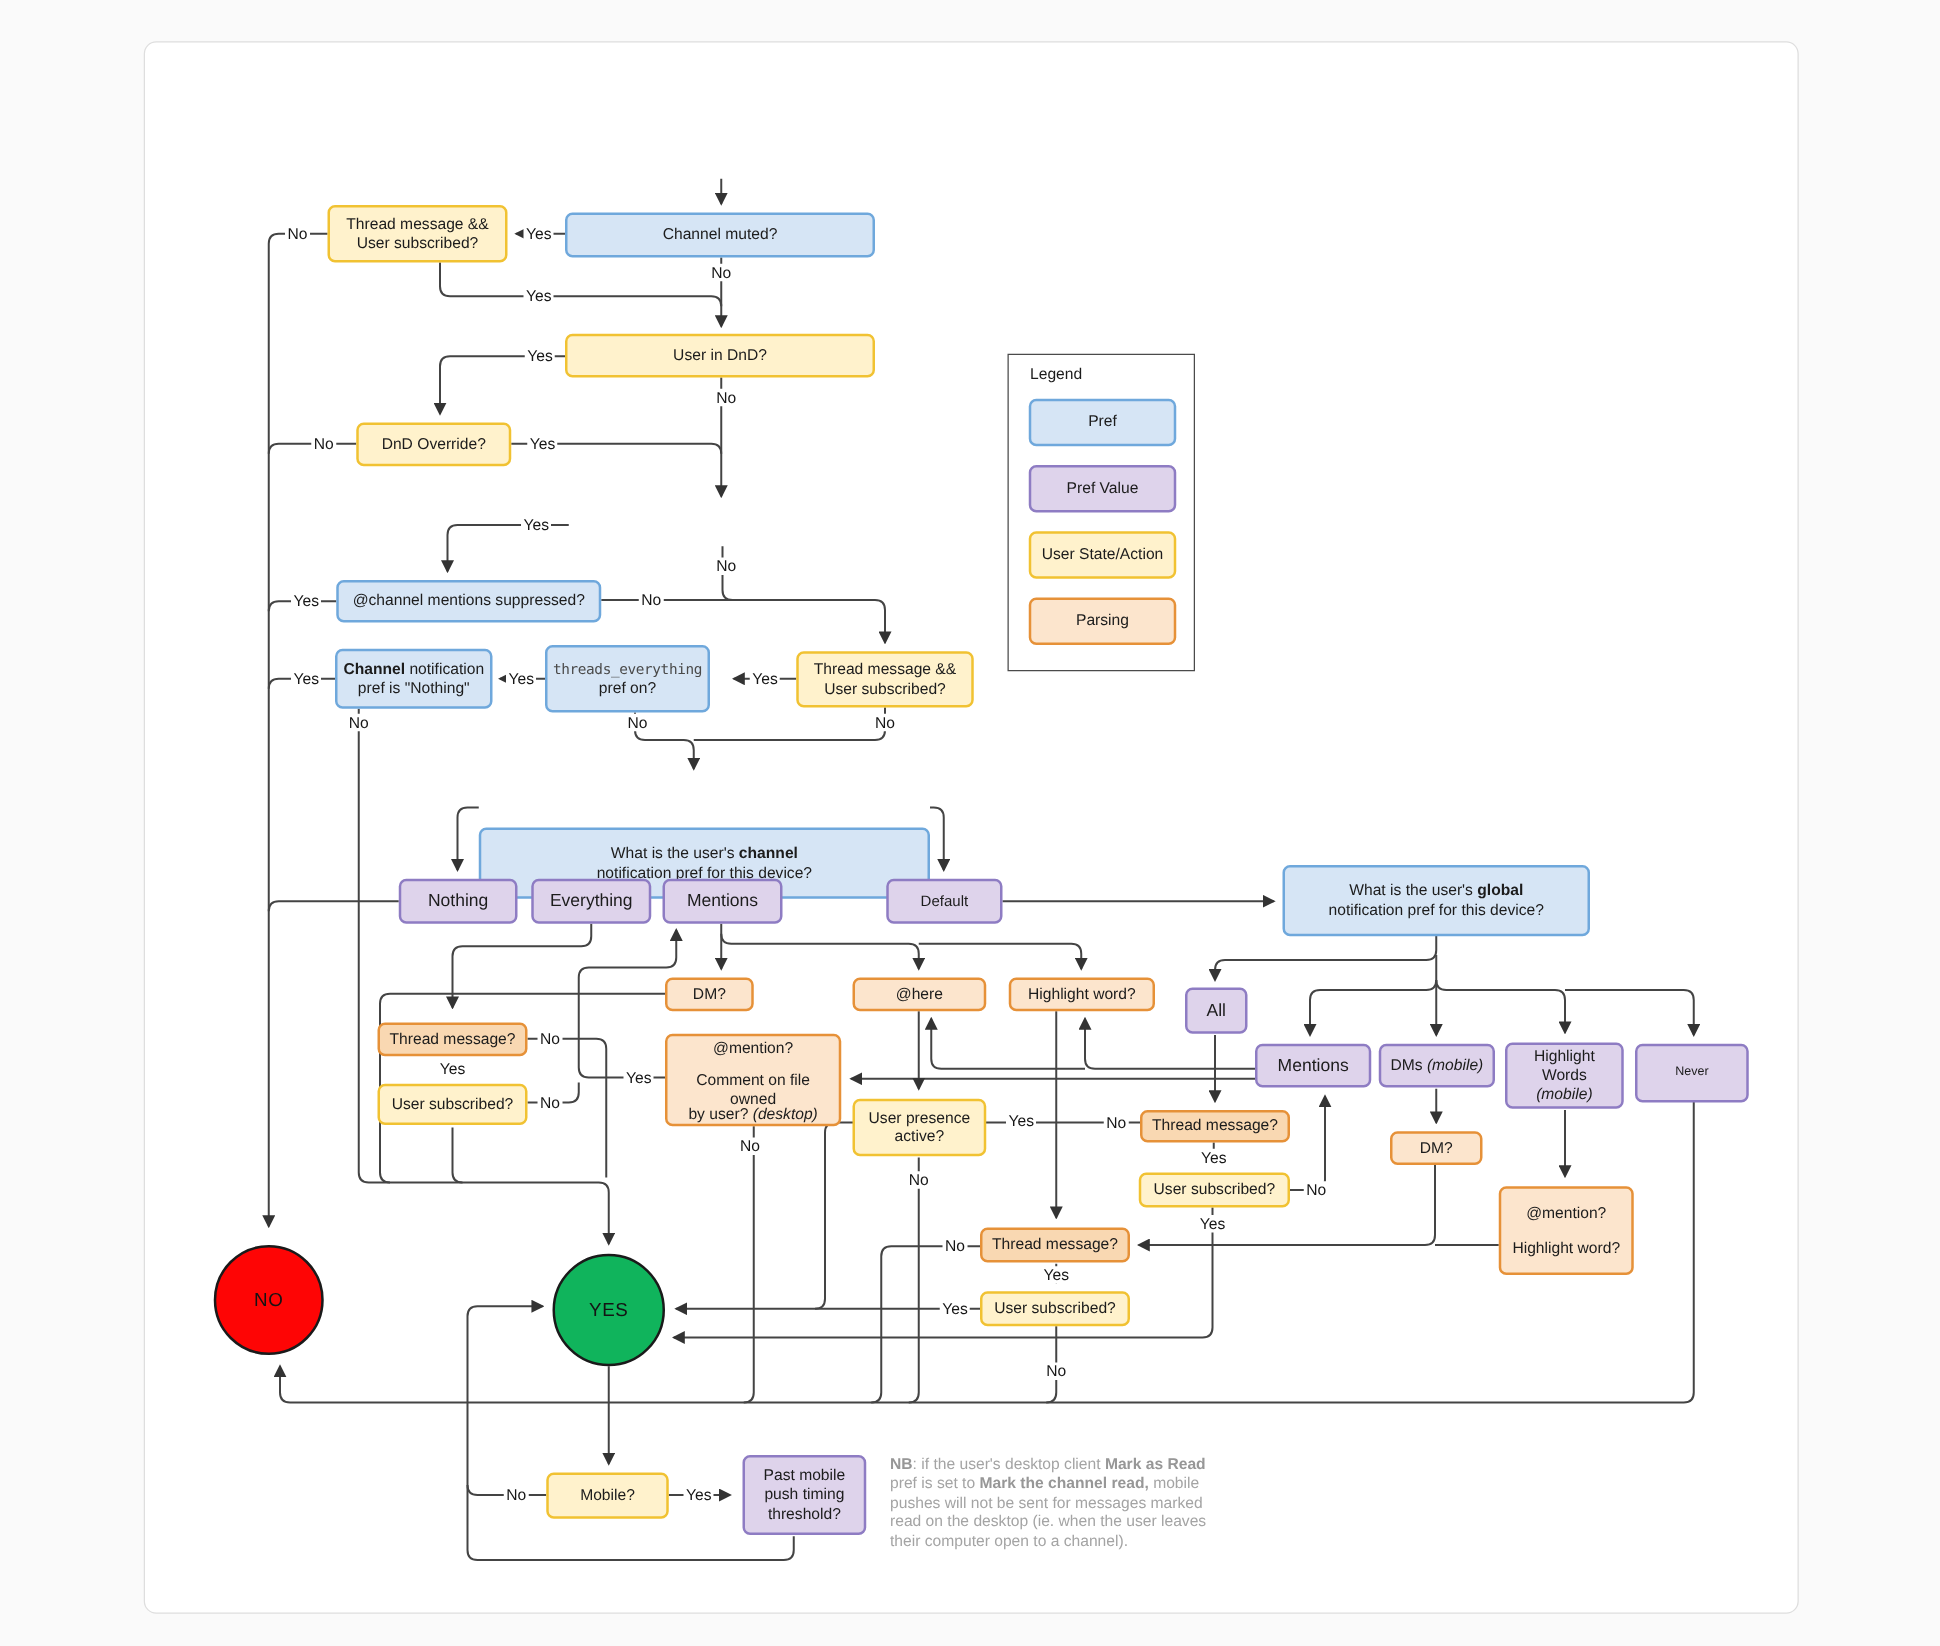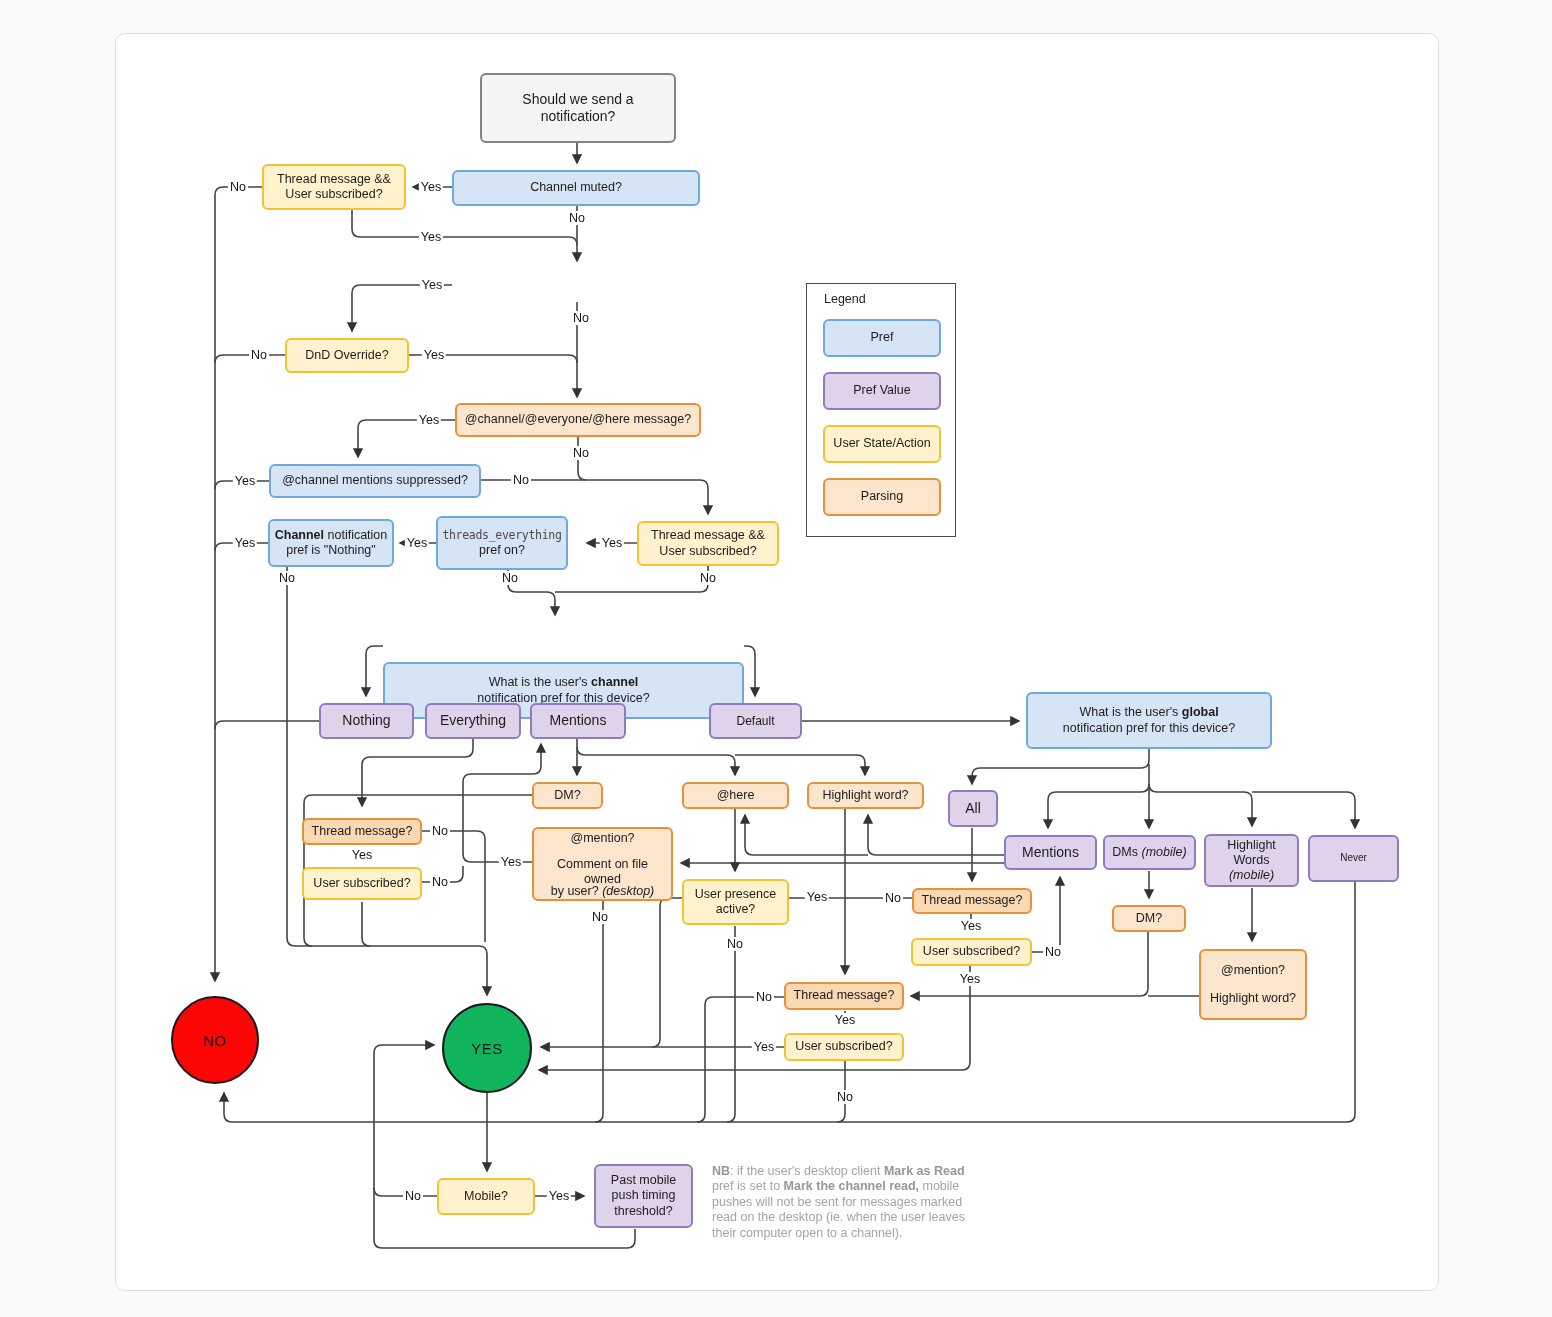--- a/index.html
+++ b/index.html
@@ -132,36 +132,32 @@
       </div>
     </div>
 
   <div id="nb-note" style="left: 712px; top: 1164px; width: 260px;">
       <div class="nline"><span class="b">NB</span><span>: if the user's desktop client </span><span class="b">Mark as Read</span></div>
       <div class="nline"><span>pref is set to </span><span class="b">Mark the channel read,</span><span> mobile</span></div>
       <div class="nline"><span>pushes will not be sent for messages marked</span></div>
       <div class="nline"><span>read on the desktop (ie. when the user leaves</span></div>
       <div class="nline"><span>their computer open to a channel).</span></div>
     </div>
-<div class="node grey" style="left: 480px; top: 73px; width: 196px; height: 70px; font-size: 14px;">
-      <div class="nline"><span>Should we send a</span></div>
-      <div class="nline"><span>notification?</span></div>
-    </div>
     <div class="node blue" style="left: 452px; top: 170px; width: 248px; height: 36px;">
       <div class="nline"><span>Channel muted?</span></div>
     </div>
     <div class="node yellow" style="left: 262px; top: 164px; width: 144px; height: 46px;">
       <div class="nline"><span>Thread message &amp;&amp;</span></div>
       <div class="nline"><span>User subscribed?</span></div>
     </div>
+    <div class="node yellow" style="left: 452px; top: 267px; width: 248px; height: 35px;">
+      <div class="nline"><span>User in DnD?</span></div>
+    </div>
     <div class="node yellow" style="left: 285px; top: 338px; width: 124px; height: 35px;">
       <div class="nline"><span>DnD Override?</span></div>
-    </div>
-    <div class="node orange" style="left: 455px; top: 403px; width: 246px; height: 34px;">
-      <div class="nline"><span>@channel/@everyone/@here message?</span></div>
     </div>
     <div class="node blue" style="left: 269px; top: 464px; width: 212px; height: 34px;">
       <div class="nline"><span>@channel mentions suppressed?</span></div>
     </div>
     <div class="node blue" style="left: 268px; top: 519px; width: 126px; height: 48px;">
       <div class="nline"><span class="b">Channel</span><span> notification</span></div>
       <div class="nline"><span>pref is "Nothing"</span></div>
     </div>
     <div class="node blue" style="left: 436px; top: 516px; width: 132px; height: 54px;">
       <div class="nline"><span class="m">threads_everything</span></div>

